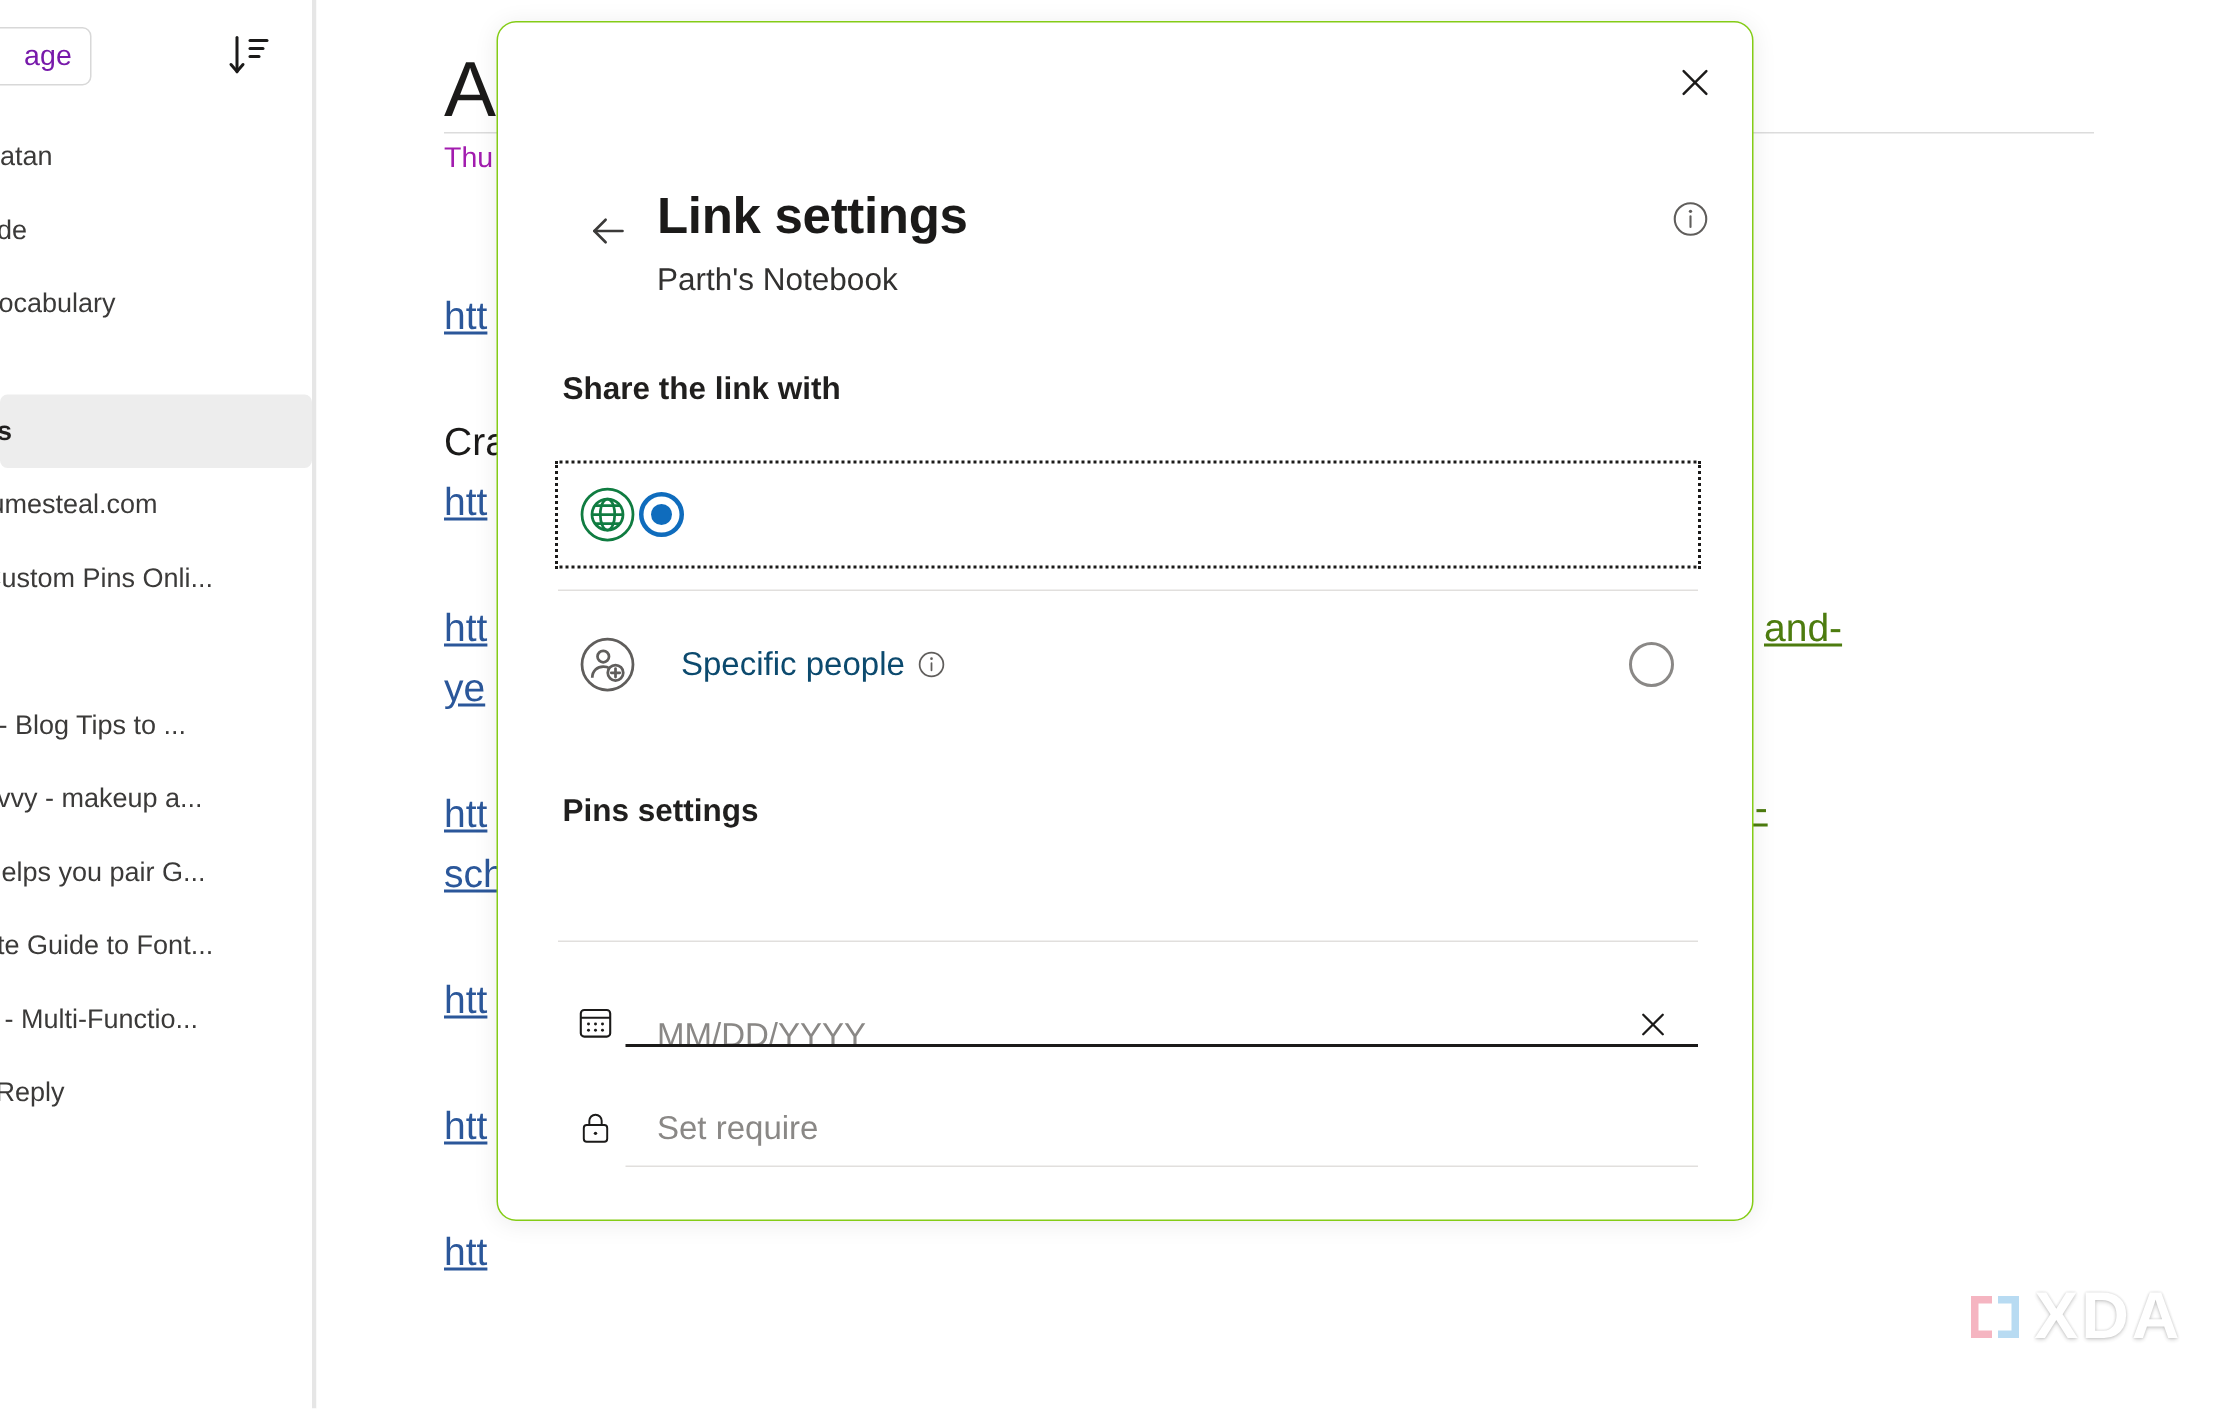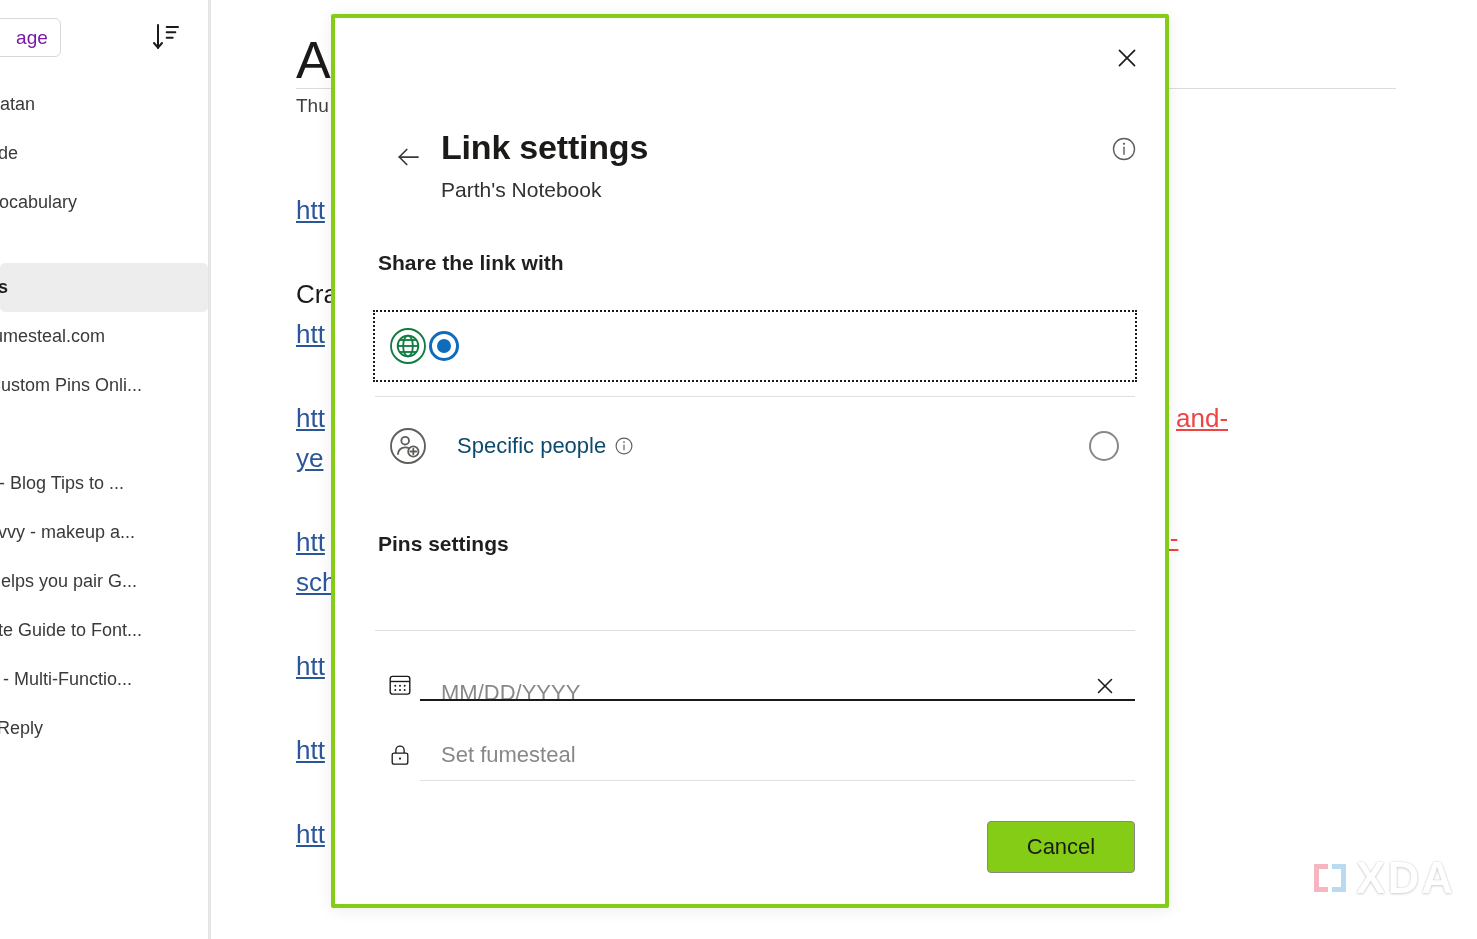--- a/index.html
+++ b/index.html
@@ -56,43 +56,43 @@
     position: absolute; left: 85px; top: 30px;
     font-size: 52px; color: #1b1a19; letter-spacing: -.5px;
     white-space: nowrap;
   }
   .content-rule {
     position: absolute; left: 85px; top: 88px; width: 1100px; height: 1px;
     background: #dcdcdc;
   }
   .content-sub {
     position: absolute; left: 85px; top: 95px;
-    font-size: 19px; color: #404040; white-space: nowrap;
+    font-size: 19px; color: #a21caf; white-space: nowrap;
   }
   .content-lines { position: absolute; left: 85px; top: 190px; width: 1180px; }
   .c-line {
     font-size: 26px; line-height: 40px; white-space: nowrap;
     color: #1b1a19;
   }
   .c-link { color: #2b579a; text-decoration: underline; }
   .c-spacer-sm { height: 22px; }
 
   
   .right-frag {
-    position: absolute; font-size: 26px; color: #ef4444;
+    position: absolute; font-size: 26px; color: #4d7c0f;
     text-decoration: underline; white-space: nowrap;
   }
 
   
   .dialog {
     position: absolute; left: 331px; top: 14px;
-    width: 838px; height: 894px;
+    width: 838px; height: 800px;
     background: #ffffff;
-    border: 4px solid #84cc16;
-    border-radius: 2px;
+    border: 1px solid #84cc16;
+    border-radius: 13px;
     box-shadow: 0 2px 16px rgba(0,0,0,.08);
     overflow: hidden;
   }
   .dlg-close {
     position: absolute; right: 16px; top: 18px;
     width: 44px; height: 44px;
     display: flex; align-items: center; justify-content: center;
     cursor: pointer; background: transparent; border: none;
   }
   .dlg-info {
@@ -418,21 +418,21 @@
     <div class="ms-underline" id="ul-date"></div>
 
     <div class="ms-row" id="ms-password">
       <div class="ms-icon">
         <svg width="26" height="26" viewBox="0 0 24 24" fill="none" stroke="#1b1a19" stroke-width="1.2">
           <rect x="4.8" y="10.2" width="14.4" height="10.2" rx="1.8"></rect>
           <path d="M8.2 10.2 V7.6 a3.8 3.8 0 0 1 7.6 0 V10.2"></path>
           <circle cx="12" cy="15.3" r="1.05" fill="#1b1a19" stroke="none"></circle>
         </svg>
       </div>
-      <div class="ms-label ms-placeholder">Set fumesteal</div>
+      <div class="ms-label ms-placeholder">Set require</div>
     </div>
     <div class="ms-underline" id="ul-password"></div>
 
     <div class="btn" id="btn-cancel">Cancel</div>
   </div>
 
   <div class="watermark">
     <svg width="44" height="44" viewBox="0 0 44 44">
       <path d="M6 8 H20 V13 H11 V31 H20 V36 H6 Z" fill="#f2a3b2" opacity="0.95"></path>
       <path d="M38 8 H24 V13 H33 V31 H24 V36 H38 Z" fill="#a6d2ee" opacity="0.95"></path>

